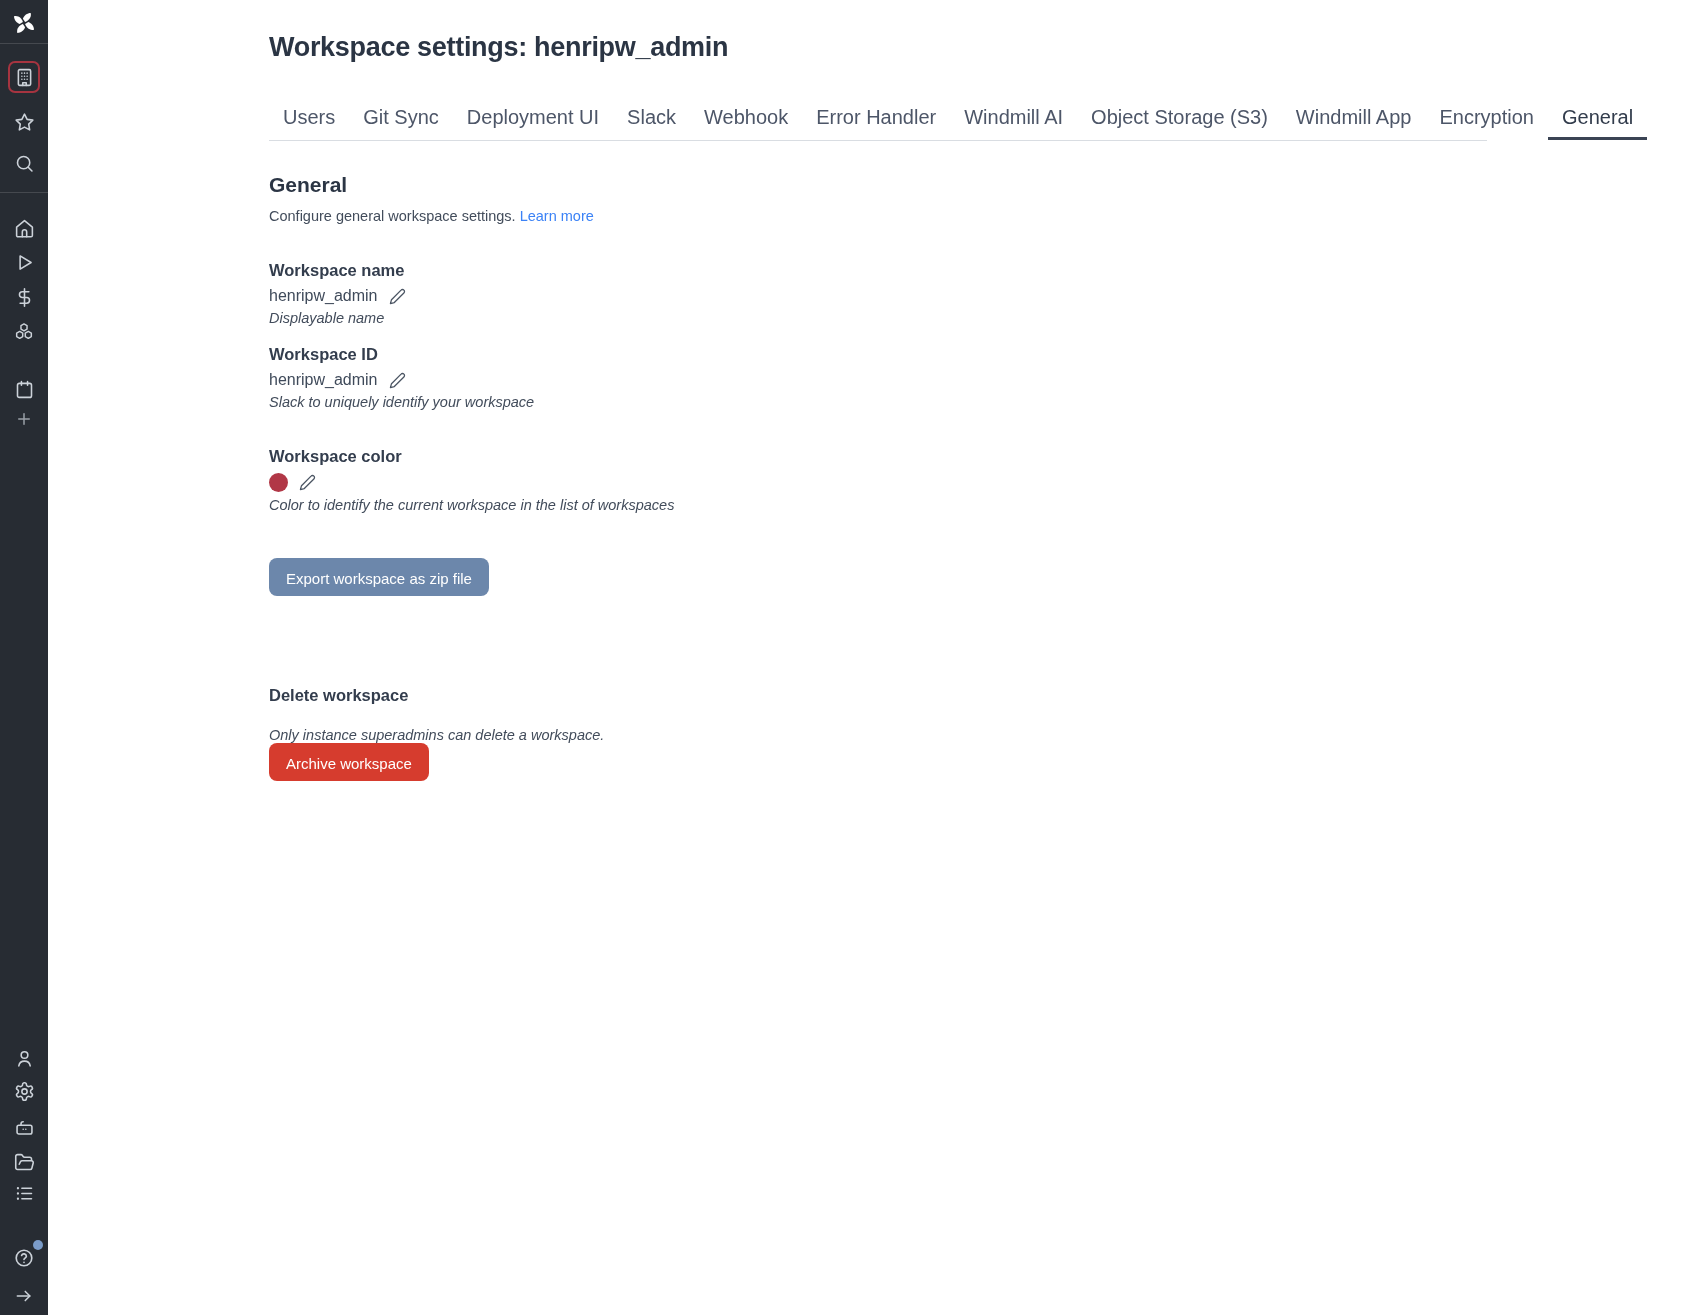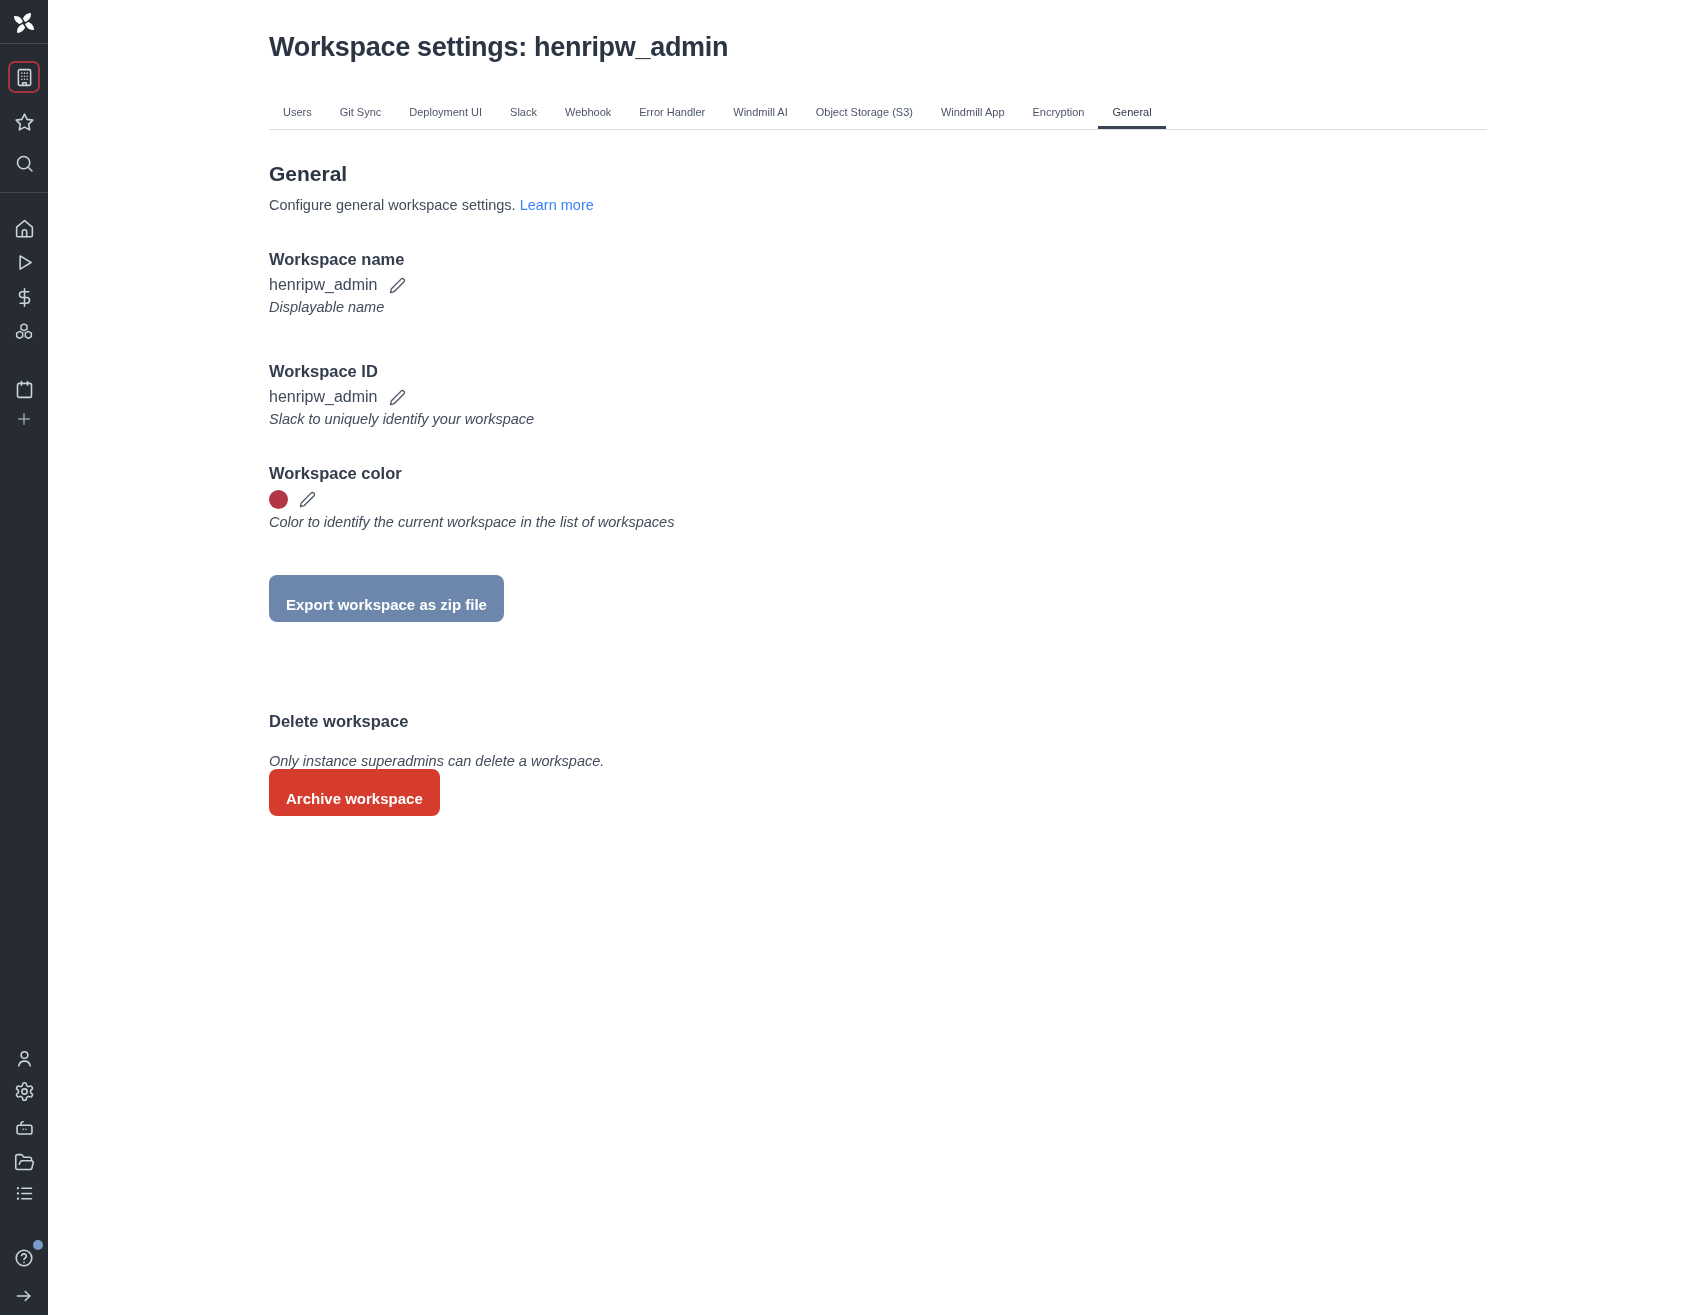--- a/index.html
+++ b/index.html
@@ -20,46 +20,46 @@
   .help-badge { position:absolute; top:-2px; right:-3px; width:10px; height:10px;
     border-radius:50%; }
 
   
   .page { position:absolute; left:269px; top:0; width:1218px; }
   .page-title { margin-top:32px; font-size:27px; font-weight:bold;
     color:#2b3544; letter-spacing:-0.3px; }
 
   
   .tabs { display:flex; margin-top:33px; border-bottom:1px solid #d9dde2; }
-  .tab { padding:10px 14px 11px; font-size:11px; color:#4d5668;
+  .tab { padding:10px 14px 11px; font-size:20px; color:#4d5668;
     cursor:pointer; white-space:nowrap; }
   .tab.active { color:#323c4c; border-bottom:3px solid #3b4454; padding-bottom:8px; }
 
   
   .section-heading { margin-top:32px; font-size:21px; font-weight:bold; color:#2b3544; }
   .desc { margin-top:11px; font-size:14.5px; color:#424c5b; }
   .link { color:#3b82f6; text-decoration:none; cursor:pointer; }
 
   .field-label { font-size:16.5px; font-weight:bold; color:#333d4d; }
   .value-row { display:flex; align-items:center; margin-top:7px; }
   .value-text { font-size:16px; color:#3f4a5a; }
   .pencil { margin-left:11px; cursor:pointer; display:flex; align-items:center; }
   .hint { margin-top:5px; font-size:14.5px; font-style:italic; color:#424c5b; }
 
   .mt-name   { margin-top:37px; }
-  .mt-id     { margin-top:47px; }
+  .mt-id     { margin-top:19px; }
   .mt-color  { margin-top:37px; }
   .mt-export { margin-top:23px; }
   .mt-delete { margin-top:90px; }
 
   .color-dot { width:19px; height:19px; border-radius:50%; }
 
   .btn { display:inline-block; border:none; border-radius:8px; color:#ffffff;
-    font-family:"Liberation Sans", sans-serif; font-size:15px; font-weight:bold;
-    padding:21px 17px 9px; cursor:pointer; }
+    font-family:"Liberation Sans", sans-serif; font-size:15px; font-weight:normal;
+    padding:12px 17px 9px; cursor:pointer; }
   .btn-export { margin-top:22px; }
   .btn-archive { }
 </style>
 </head>
 <body>
 
 <nav class="sidebar">
 
   <div class="sb" style="top:7px;">
     <svg width="26" height="26" viewBox="0 0 24 24">

